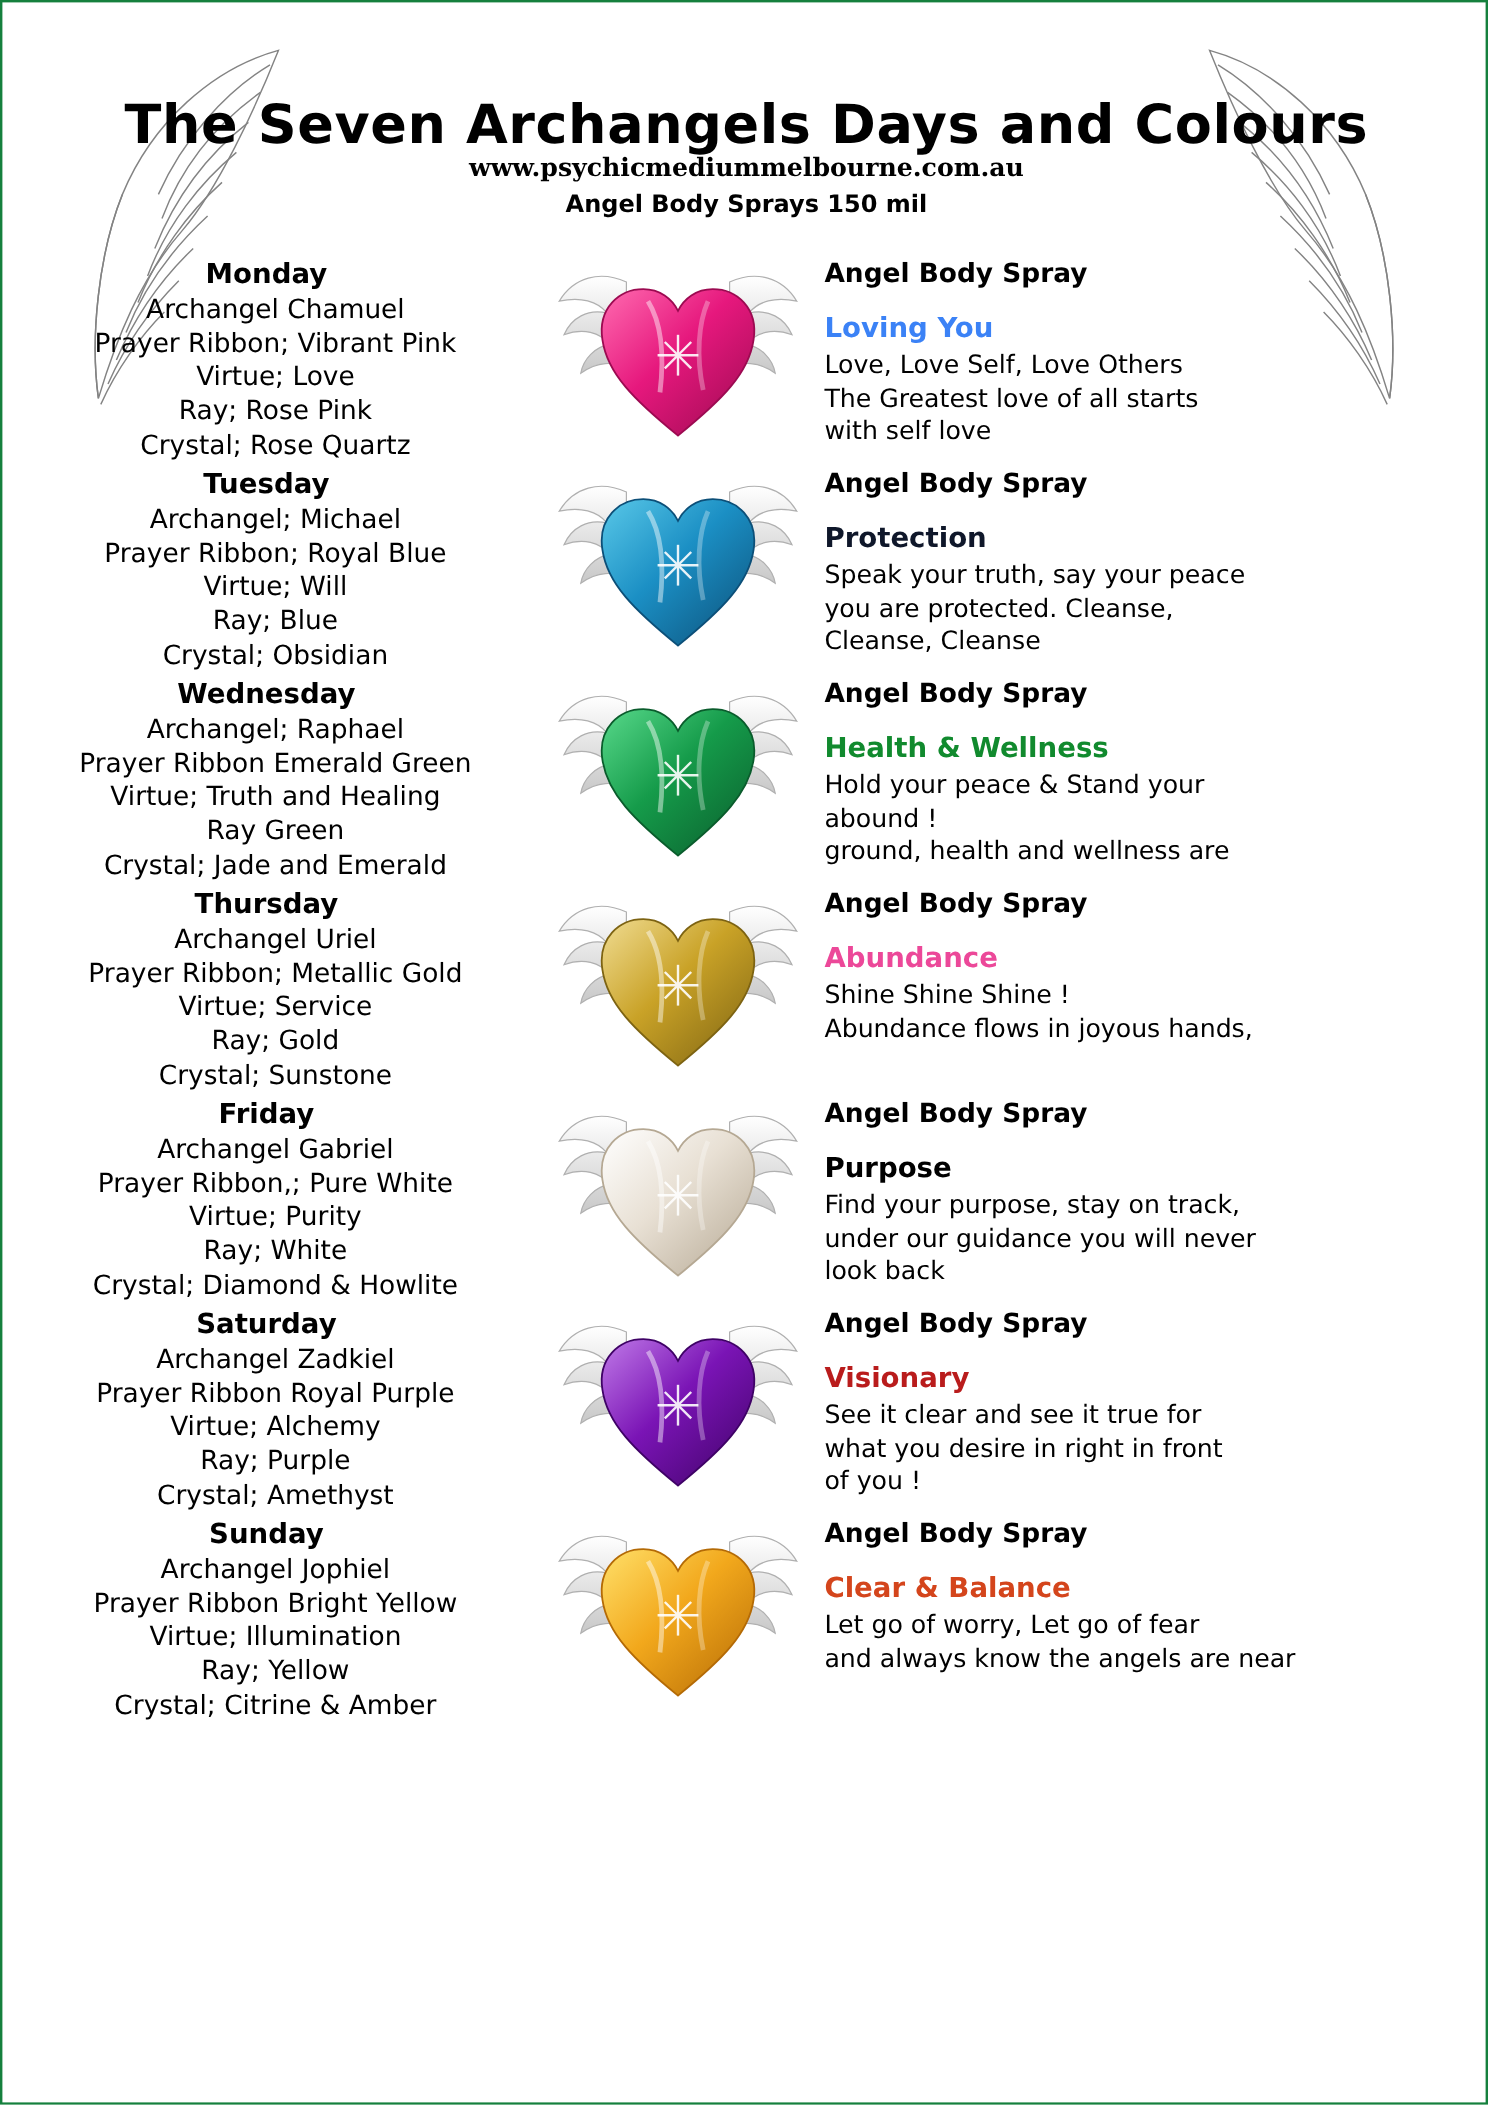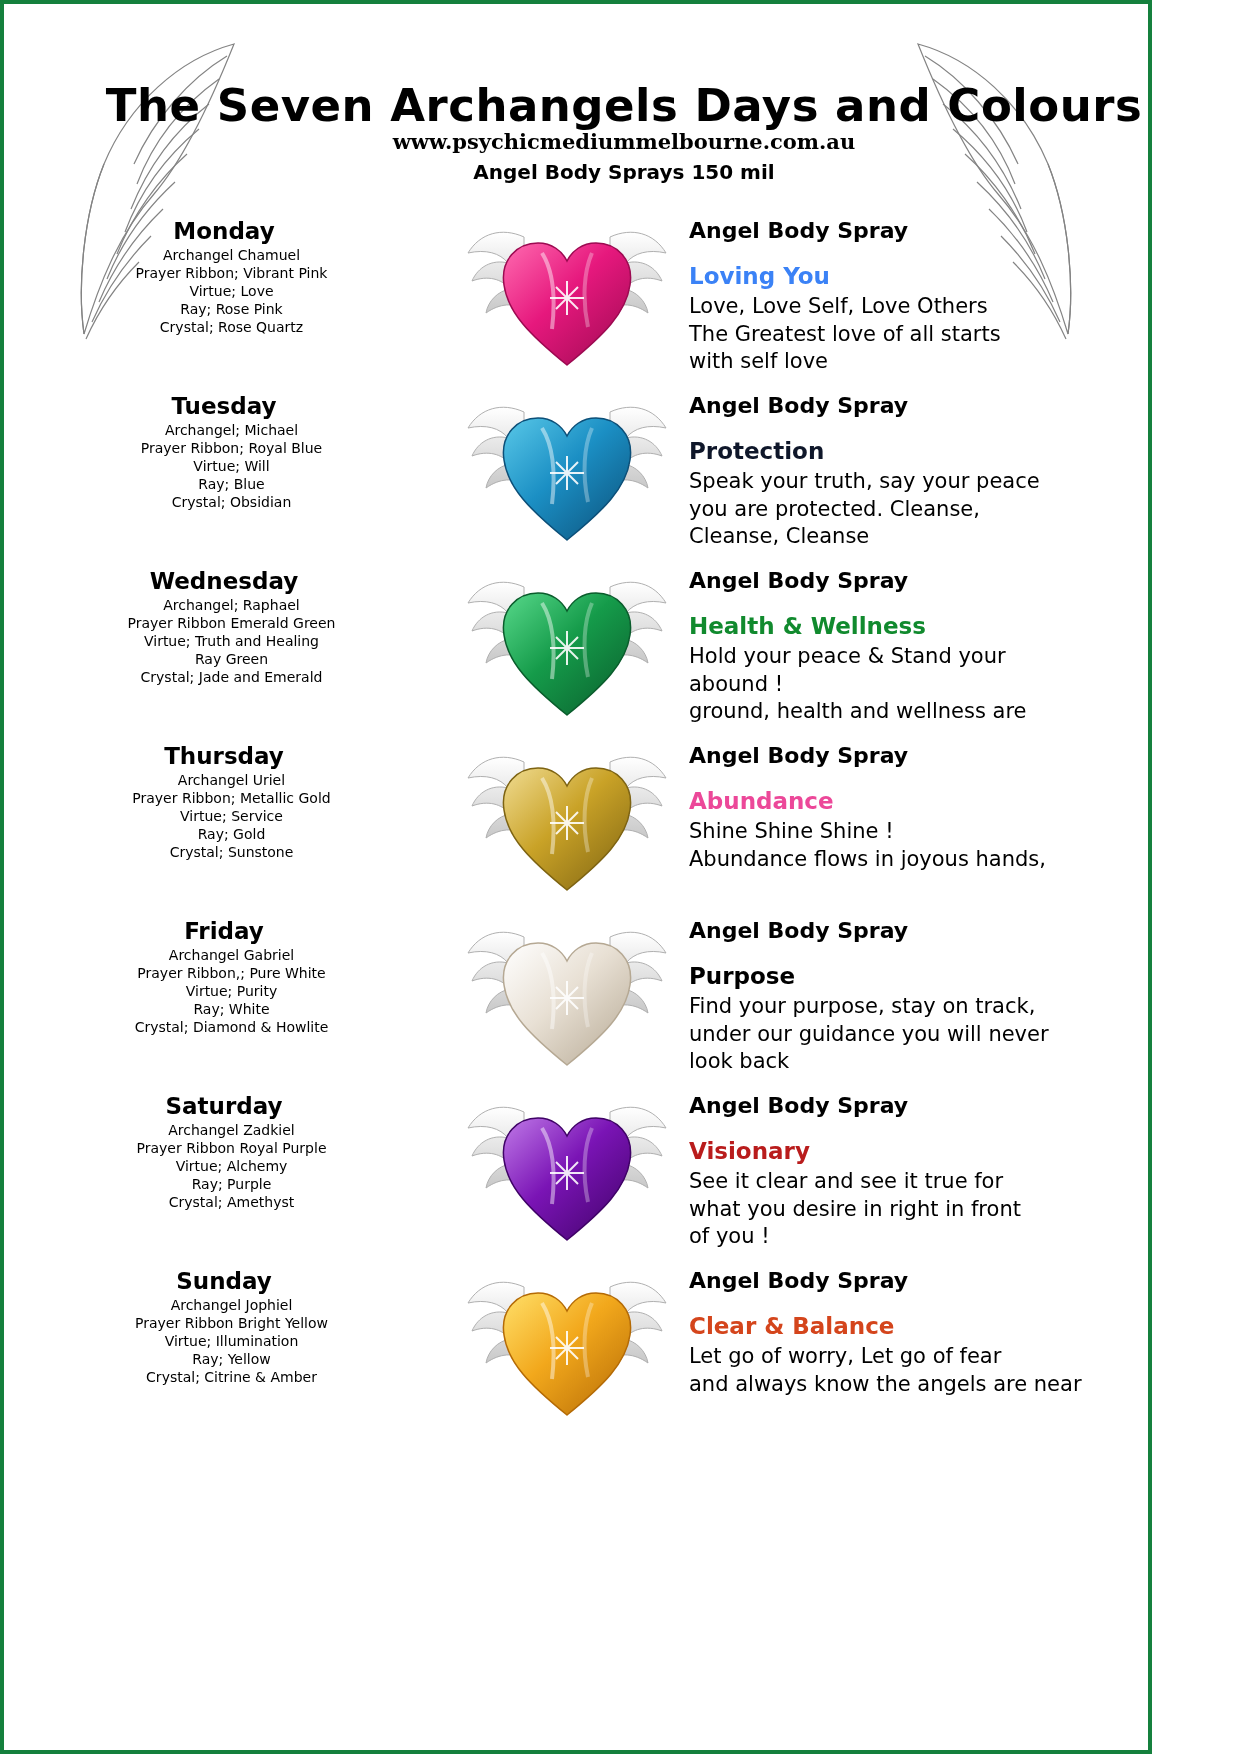--- a/index.html
+++ b/index.html
@@ -10,23 +10,23 @@
     width: 1240px;
     height: 1754px;
     background: #ffffff;
     font-family: "DejaVu Sans", sans-serif;
     color: #000000;
     position: relative;
     overflow: hidden;
   }
   .page {
     position: relative;
-    width: 1152px;
+    width: 1240px;
     height: 1754px;
-    border: 4px solid #15803d;
+    border: 2px solid #15803d;
     box-sizing: border-box;
   }
 
   
   .header {
     position: absolute;
     top: 0;
     left: 0;
     width: 1240px;
     text-align: center;
@@ -95,21 +95,21 @@
     text-align: left;
     padding-top: 8px;
     box-sizing: border-box;
   }
   .day-name {
     font-size: 23px;
     font-weight: bold;
     line-height: 1.3;
   }
   .day-line {
-    font-size: 14px;
+    font-size: 22px;
     line-height: 1.28;
     padding-left: 15px;
   }
   .spray-label {
     font-size: 22px;
     font-weight: bold;
     line-height: 1.3;
   }
   .spray-title {
     font-size: 23px;

